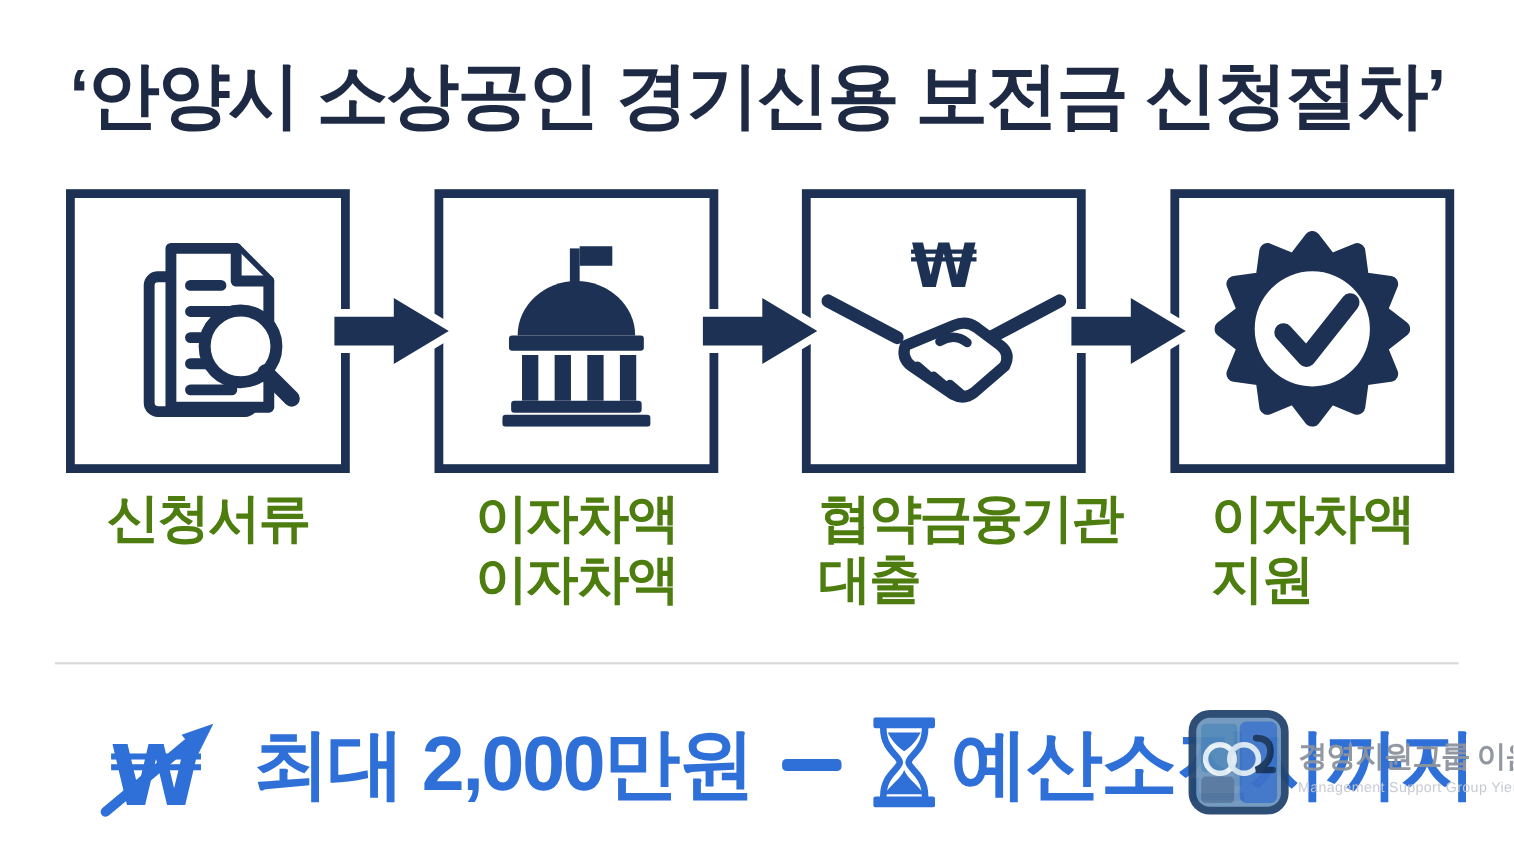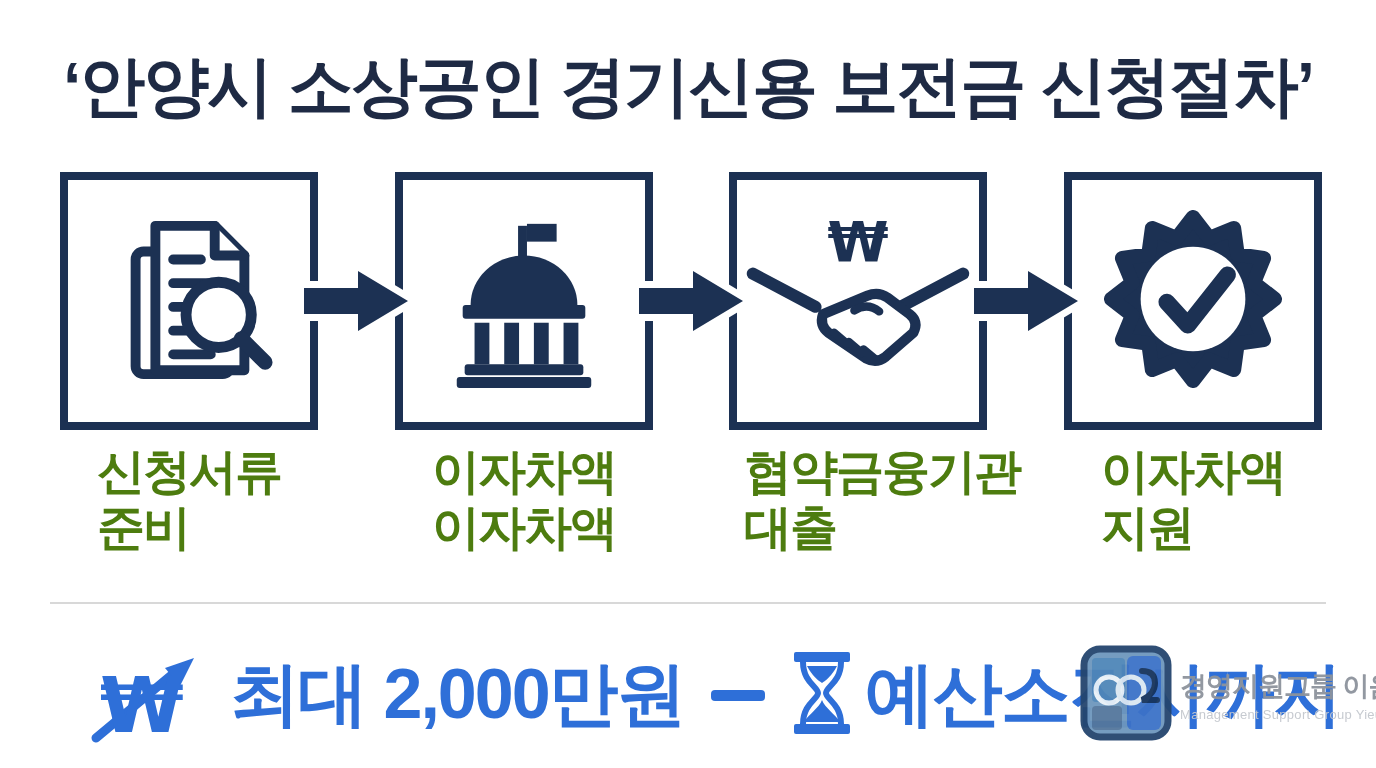--- a/index.html
+++ b/index.html
@@ -127,21 +127,20 @@
   </span>
   <span class="flow-arrow arrow-3">
     <svg width="120" height="90" viewBox="0 0 120 90">
       <path d="M8,32 H62 V15 L112,45 L62,75 V58 H8 Z" fill="none" stroke="#ffffff" stroke-width="14" stroke-linejoin="miter"></path>
       <path d="M8,32 H62 V15 L112,45 L62,75 V58 H8 Z" fill="#1c3153"></path>
     </svg>
   </span>
 
   <div class="step-label label-1">
     <div>신청서류</div>
-    <div>준비</div>
   </div>
   <div class="step-label label-2">
     <div>이자차액</div>
     <div>이자차액</div>
   </div>
   <div class="step-label label-3">
     <div>협약금융기관</div>
     <div>대출</div>
   </div>
   <div class="step-label label-4">

